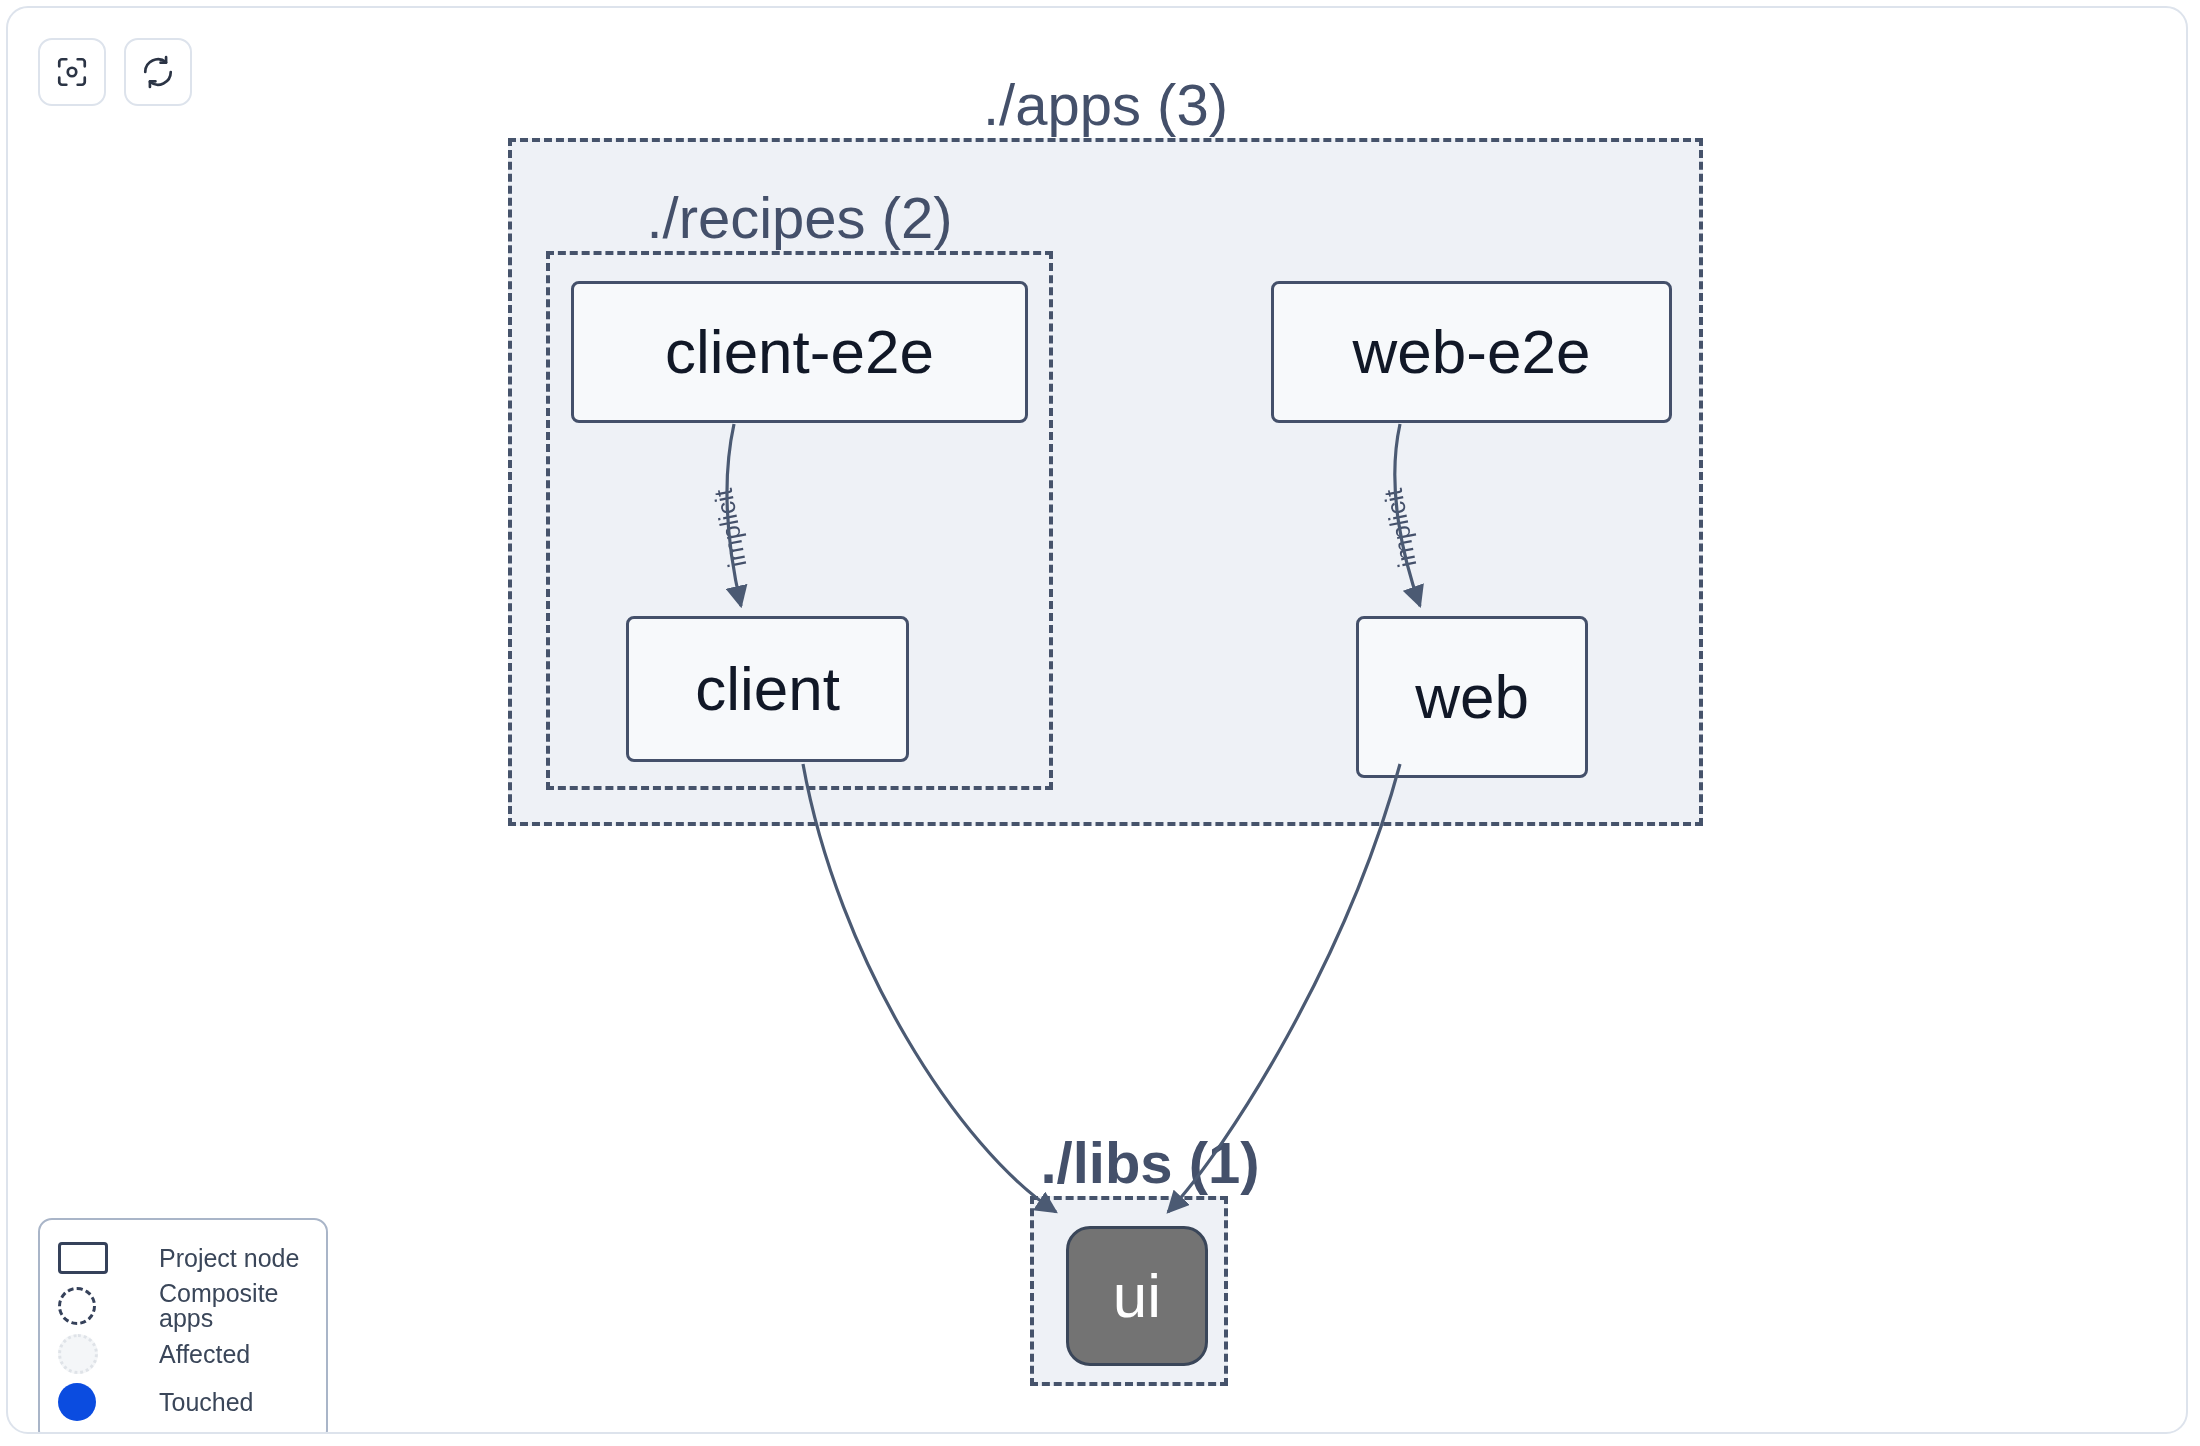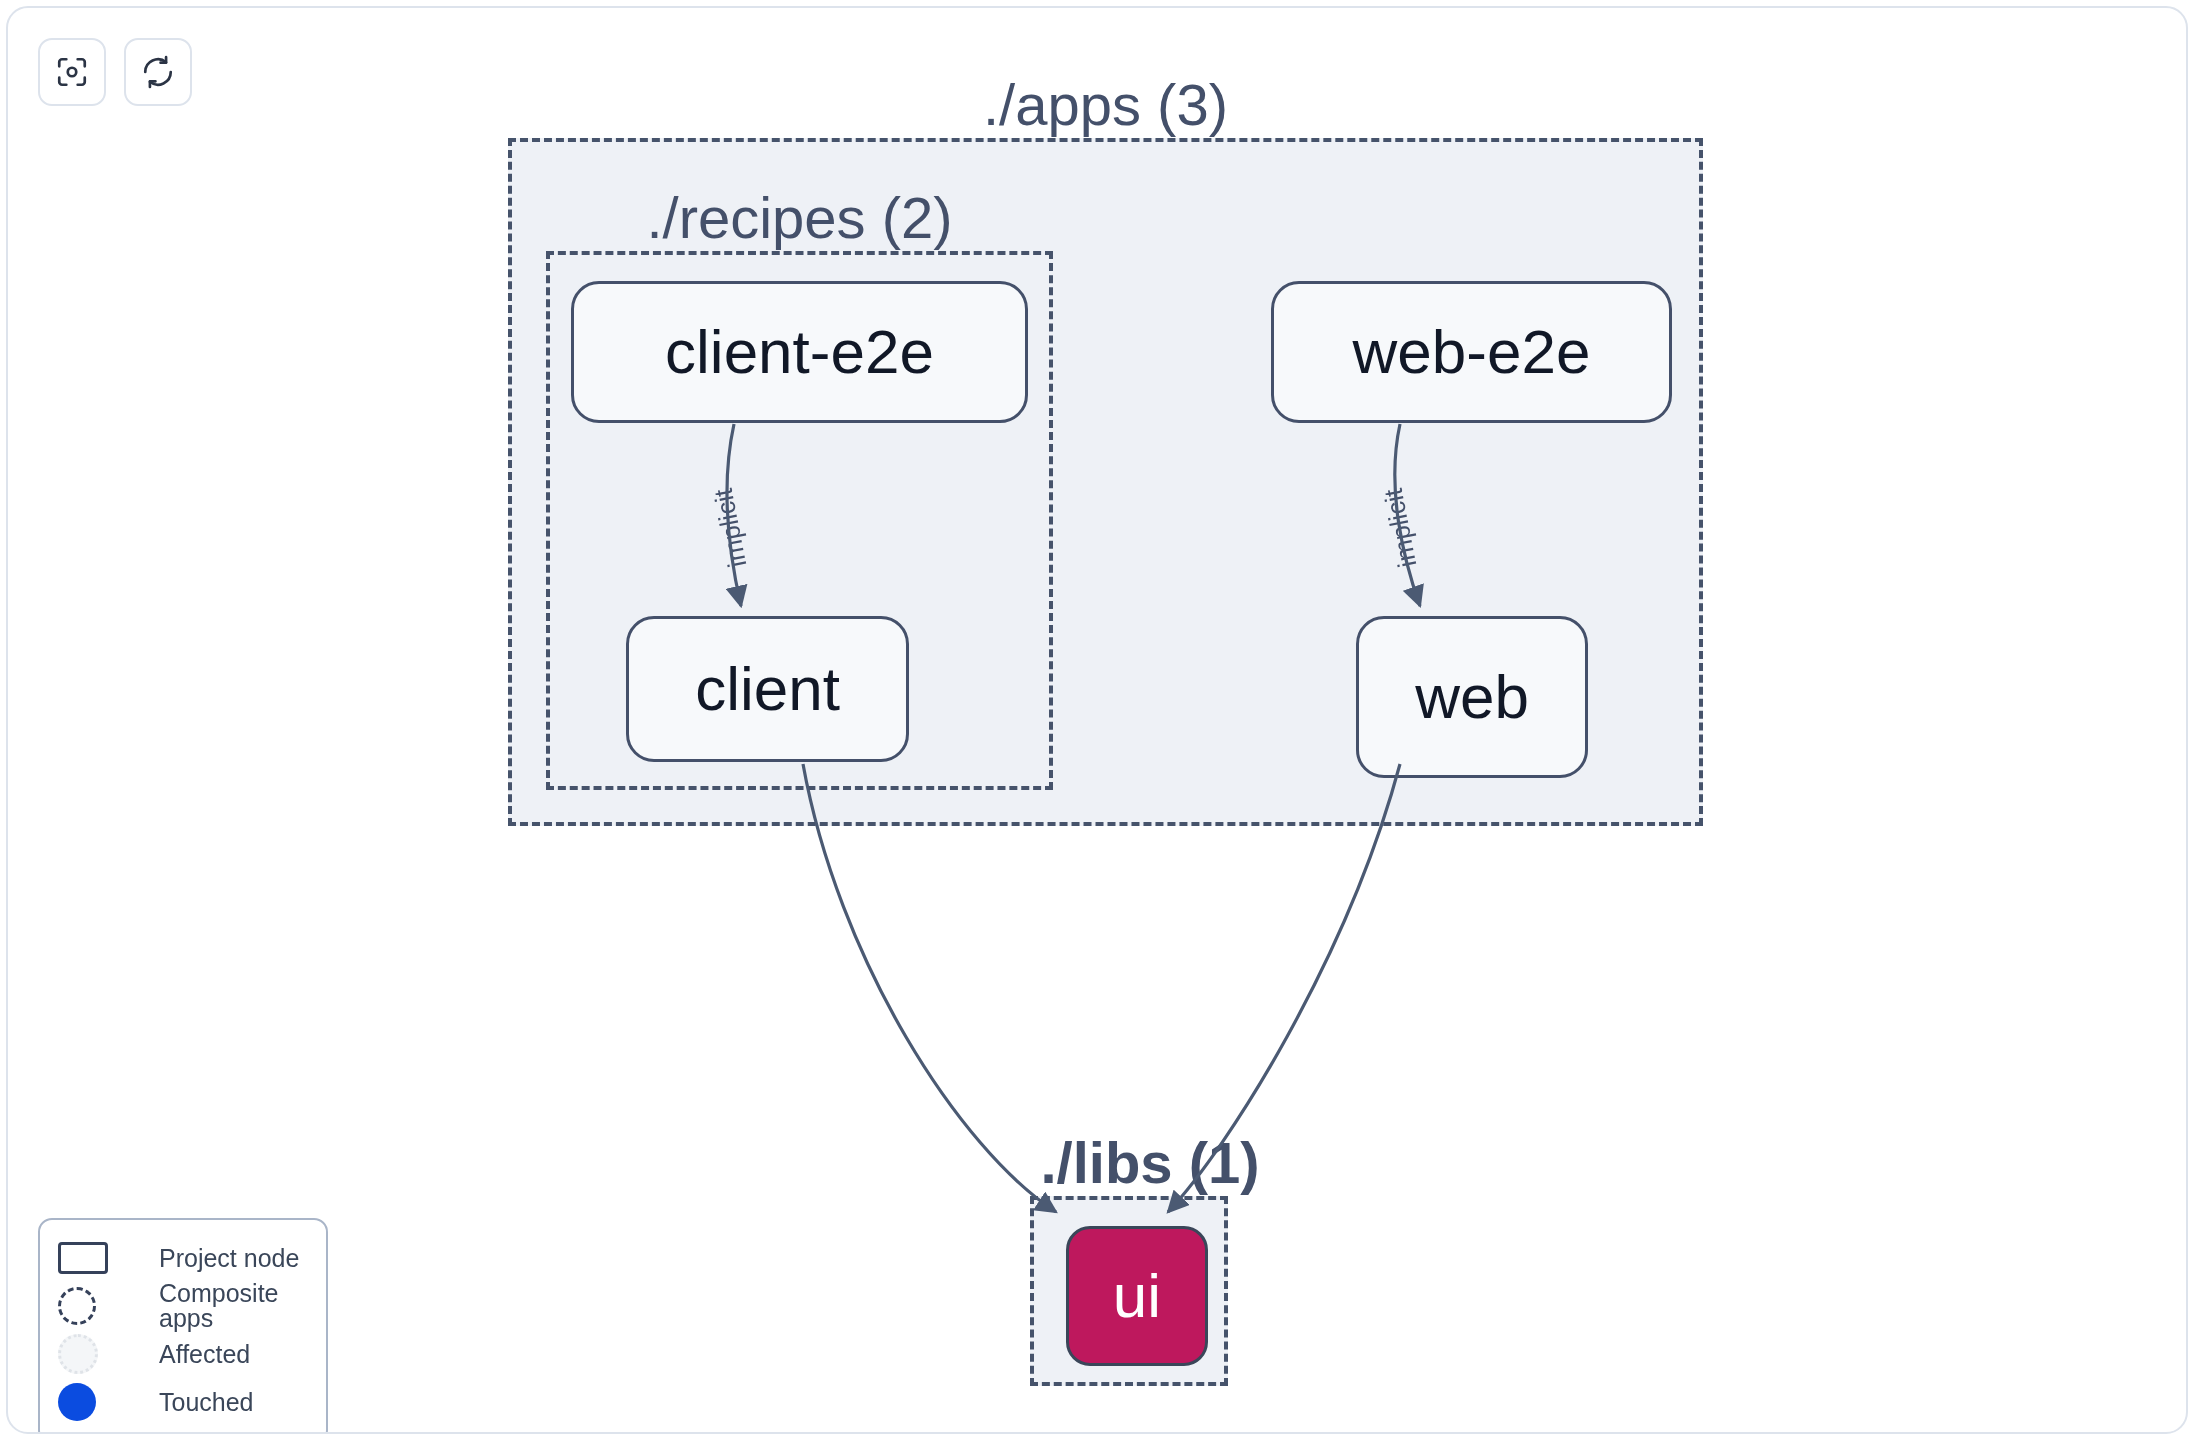--- a/index.html
+++ b/index.html
@@ -85,35 +85,35 @@
     font-family: "Liberation Sans", sans-serif;
     text-align: center;
   }
 
   
   .node {
     position: absolute;
     box-sizing: border-box;
     background: #f7f9fb;
     border: 3px solid #44506a;
-    border-radius: 28px;
+    border-radius: 8px;
     display: flex;
     align-items: center;
     justify-content: center;
     z-index: 25;
     cursor: pointer;
   }
   .node-label {
     font-size: 62px;
     color: #111827;
     line-height: 1;
     white-space: nowrap;
   }
   .node.touched {
-    background: #be185d;
+    background: #737373;
     border: 3px solid #3a4659;
     border-radius: 24px;
   }
   .node.touched .node-label { color: #ffffff; }
 
   
   .edge-label {
     position: absolute;
     color: #44506a;
     font-size: 26px;

